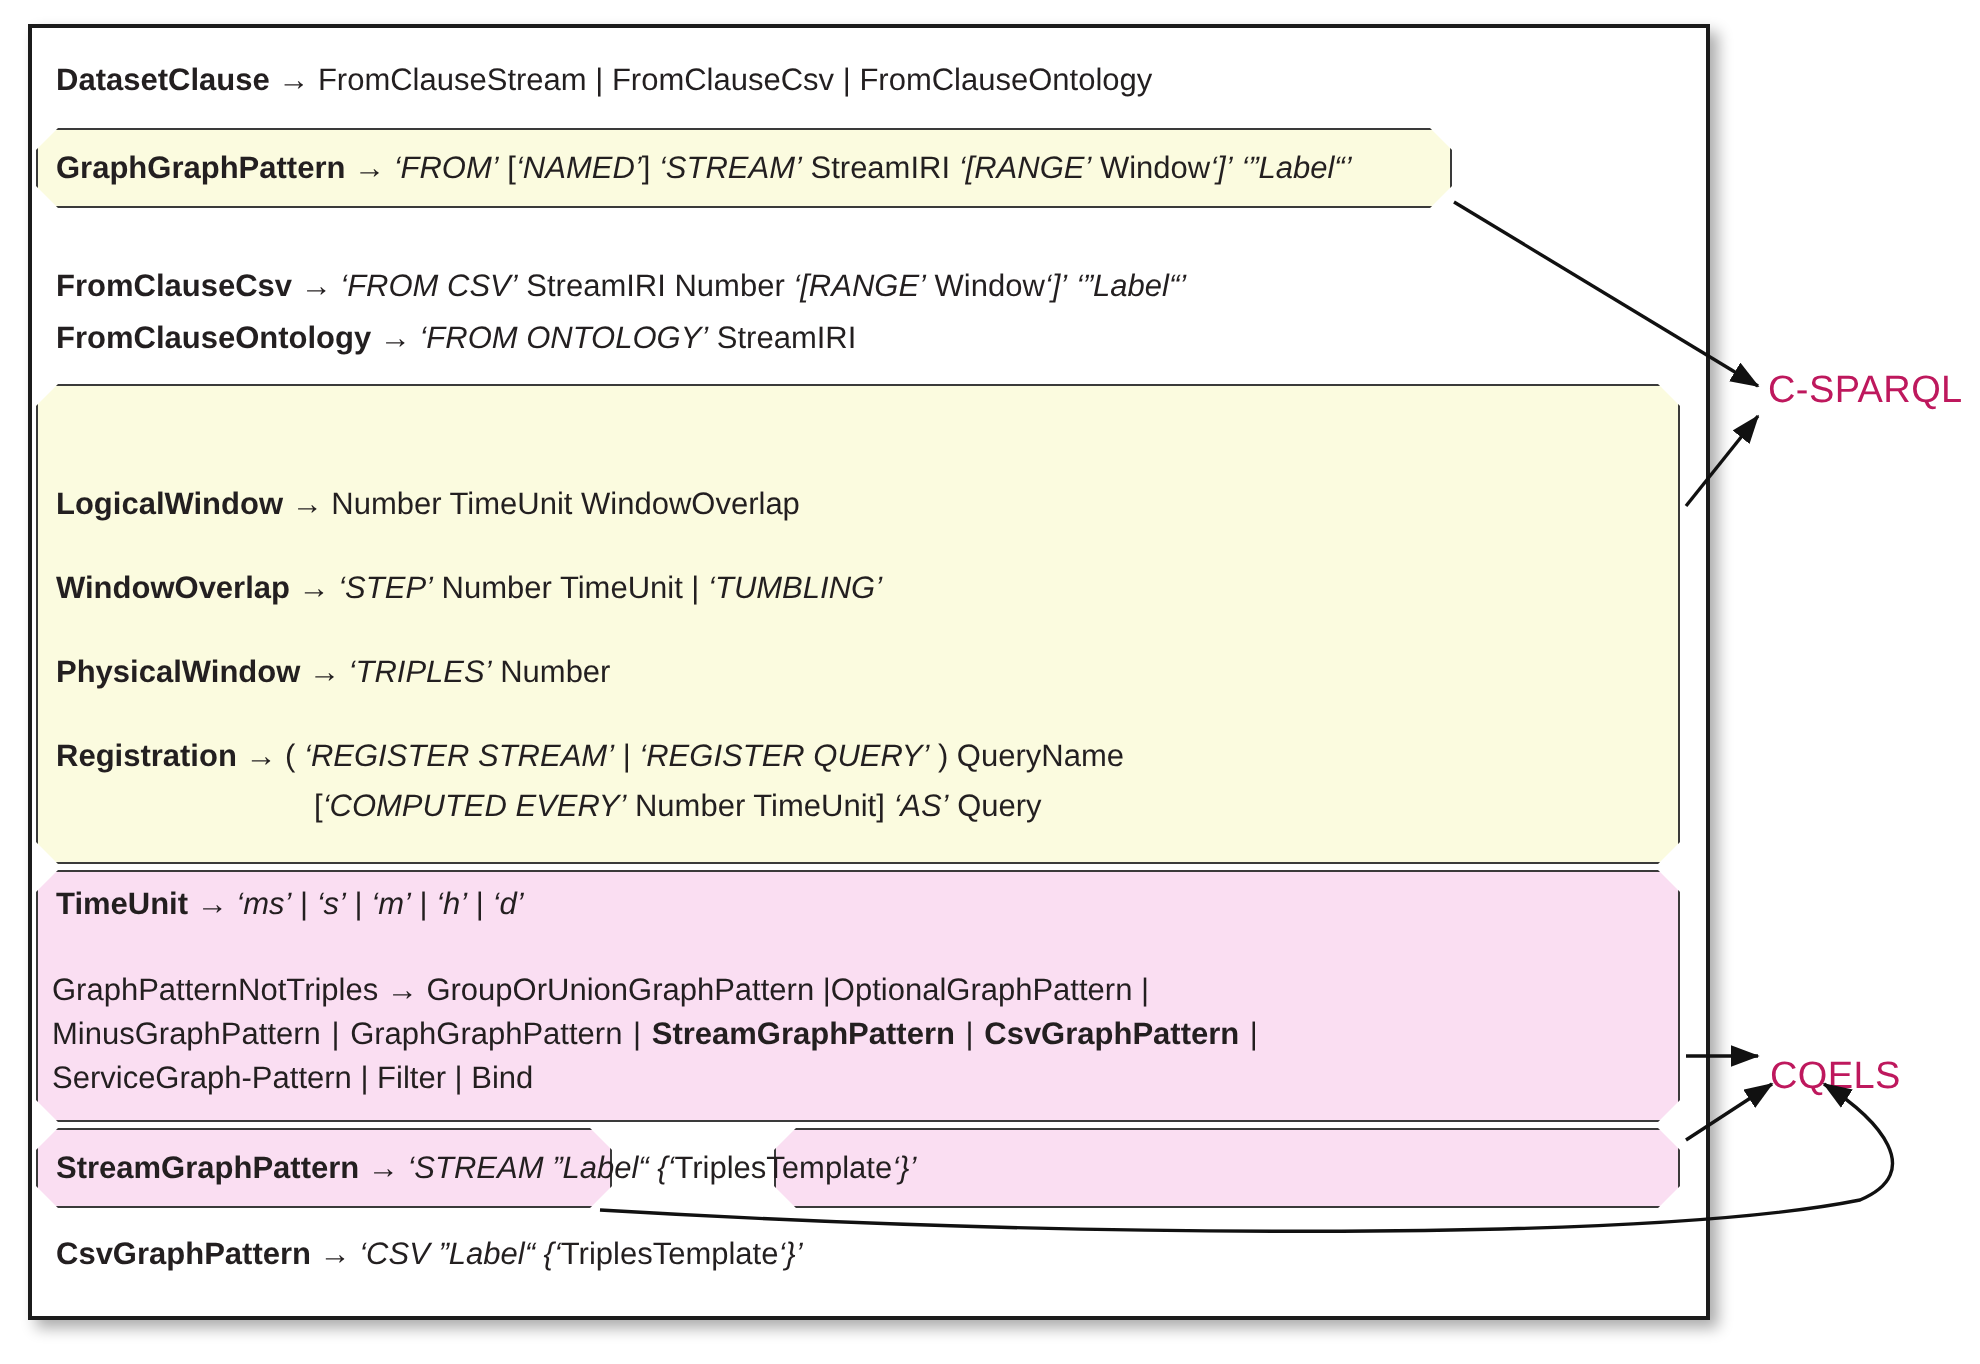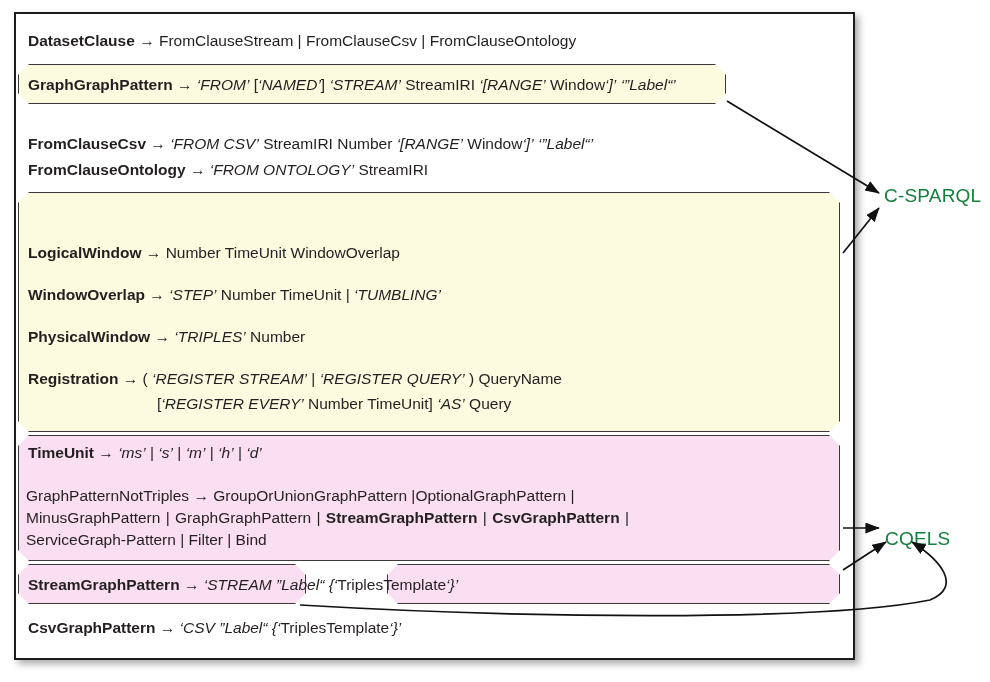--- a/index.html
+++ b/index.html
@@ -41,21 +41,21 @@
     clip-path:polygon(11px 0,calc(100% - 11px) 0,100% 11px,100% calc(100% - 11px),
                       calc(100% - 11px) 100%,11px 100%,0 calc(100% - 11px),0 11px);
   }
 
   
   .ontop{z-index:6;}
 
   
   .side-label{
     position:absolute;font-size:19px;letter-spacing:.2px;
-    color:#15803d;white-space:nowrap;
+    color:#be185d;white-space:nowrap;
     font-family:"Liberation Sans","DejaVu Sans",sans-serif;
   }
 
   svg.arrows{position:absolute;left:0;top:0;width:990px;height:682px;
              pointer-events:none;z-index:8;}
 </style>
 </head>
 <body>
 
 <div id="stage">
@@ -98,21 +98,21 @@
   </div>
 
   <div class="rule ontop" style="left:28px;top:327px;">
     <span><span class="nt">PhysicalWindow </span>→ <span class="term">‘TRIPLES’</span> Number</span>
   </div>
 
   <div class="rule ontop" style="left:28px;top:369px;">
     <span><span class="nt">Registration </span>→ ( <span class="term">‘REGISTER STREAM’</span> | <span class="term">‘REGISTER QUERY’</span> ) QueryName</span>
   </div>
   <div class="rule ontop" style="left:157px;top:394px;">
-    <span>[<span class="term">‘REGISTER EVERY’</span> Number TimeUnit] <span class="term">‘AS’</span> Query</span>
+    <span>[<span class="term">‘COMPUTED EVERY’</span> Number TimeUnit] <span class="term">‘AS’</span> Query</span>
   </div>
 
   <div class="rule ontop" style="left:28px;top:443px;">
     <span><span class="nt">TimeUnit </span>→ <span class="term">‘ms’</span> | <span class="term">‘s’</span> | <span class="term">‘m’</span> | <span class="term">‘h’</span> | <span class="term">‘d’</span></span>
   </div>
 
   <div class="rule ontop" style="left:26px;top:486px;">
     <span>GraphPatternNotTriples → GroupOrUnionGraphPattern |OptionalGraphPattern |</span>
   </div>
   <div class="rule ontop" style="left:26px;top:508px;">

